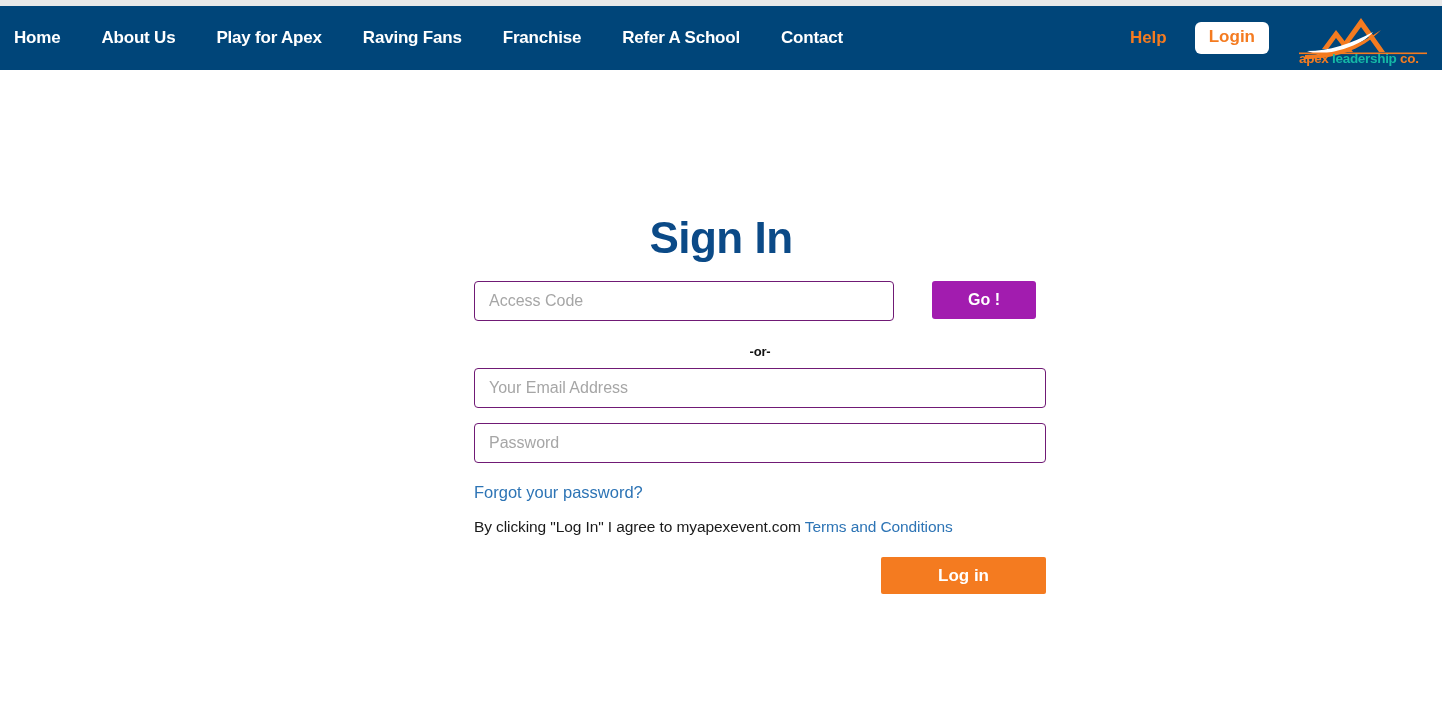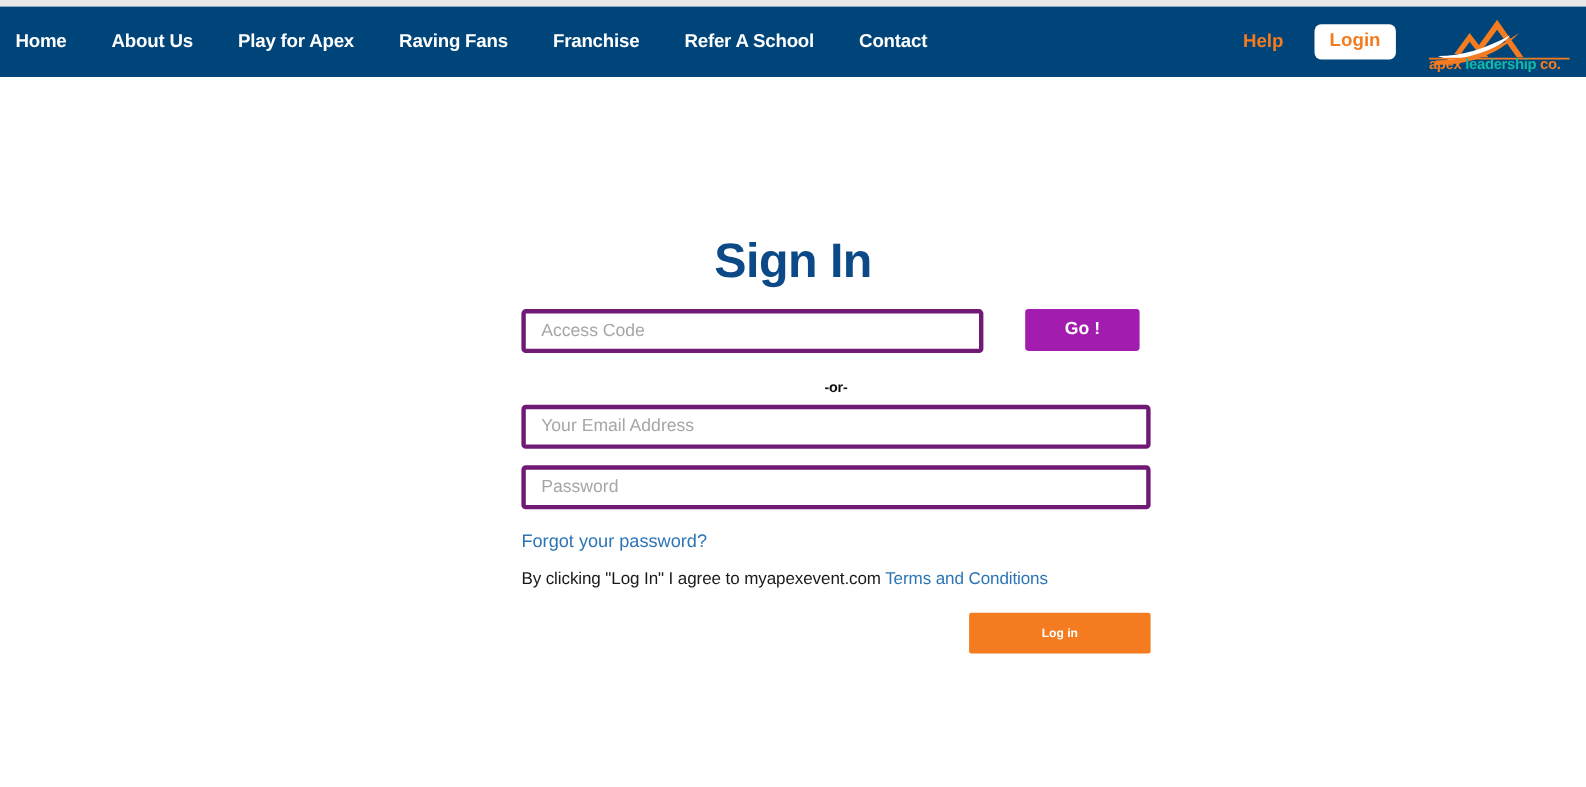--- a/index.html
+++ b/index.html
@@ -129,21 +129,21 @@
     width: 572px;
   }
 
   .row-access {
     display: flex;
     align-items: flex-start;
   }
   .field {
     width: 420px;
     height: 40px;
-    border: 4px solid #701a75;
+    border: 1px solid #701a75;
     border-radius: 4px;
     background: #ffffff;
     padding: 0 14px;
     font-size: 16px;
     font-family: "Liberation Sans", sans-serif;
     color: #333333;
     outline: none;
   }
   .field::placeholder { color: #a6a6a6; }
   .field-wide {
@@ -202,21 +202,21 @@
     display: flex;
     justify-content: flex-end;
   }
   .login-submit {
     width: 165px;
     height: 37px;
     background: #f47b20;
     color: #ffffff;
     border: none;
     border-radius: 2px;
-    font-size: 11px;
+    font-size: 17px;
     font-weight: bold;
     font-family: "Liberation Sans", sans-serif;
     cursor: pointer;
   }
 </style>
 </head>
 <body>
 
 <div class="top-strip"></div>
 

